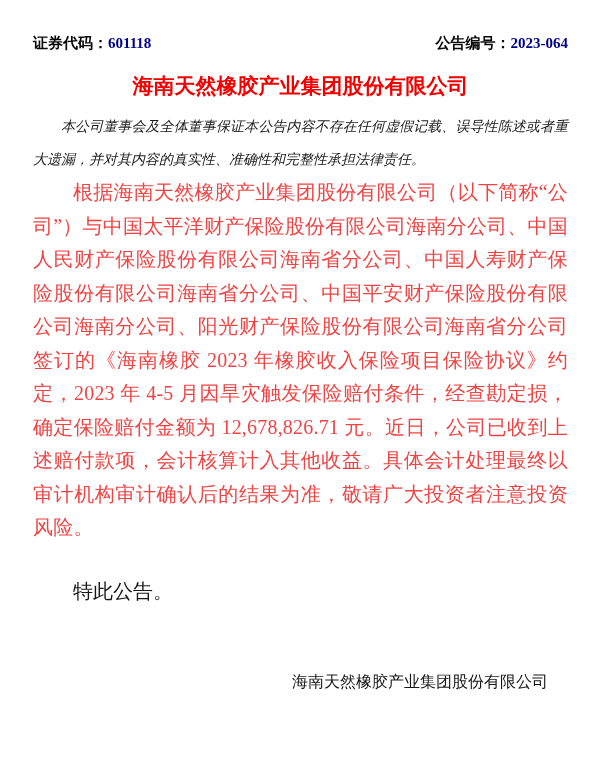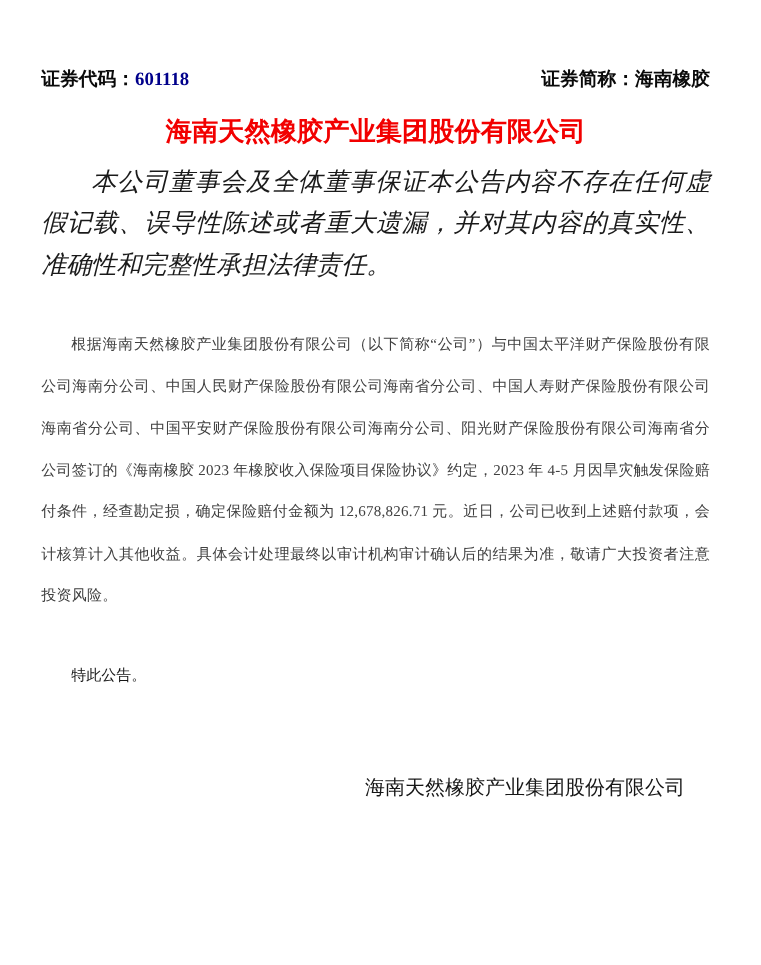--- a/index.html
+++ b/index.html
@@ -8,21 +8,21 @@
     height: 772px;
     background: #ffffff;
     overflow: hidden;
     color: #111111;
     font-family: "Liberation Serif", "DejaVu Serif", serif;
   }
   .page {
     box-sizing: border-box;
     width: 606px;
     height: 772px;
-    padding: 54px 38px 20px 33px;
+    padding: 34px 38px 20px 33px;
   }
   
   .meta-row {
     display: flex;
     justify-content: space-between;
     align-items: baseline;
     font-family: "Liberation Sans", "DejaVu Sans", sans-serif;
     font-weight: bold;
     font-size: 15px;
     white-space: nowrap;
@@ -42,38 +42,37 @@
     font-size: 21px;
     line-height: 1;
   }
   .doc-title.line1 { margin-top: 22px; }
   .doc-title.line2 { margin-top: 19px; }
   
   p { margin: 0; }
   .disclaimer {
     margin-top: 14px;
     font-style: italic;
-    font-size: 20px;
+    font-size: 14px;
     line-height: 33px;
     text-align: justify;
     text-indent: 2em;
     color: #1a1a1a;
   }
   .body-para {
-    margin-top: 30px;
-    font-size: 12px;
+    font-size: 20px;
     line-height: 33.5px;
     text-align: justify;
     text-indent: 2em;
-    color: #404040;
+    color: #ef4444;
     letter-spacing: 0.2px;
   }
   .closing {
     margin-top: 30px;
-    font-size: 12px;
+    font-size: 20px;
     line-height: 33px;
     text-indent: 2em;
     color: #161616;
   }
   
   .signature {
     margin-top: 58px;
     text-align: right;
     padding-right: 20px;
   }
@@ -89,21 +88,21 @@
 </head>
 <body>
 
 <div class="page">
 
   <div class="meta-row">
     <span class="meta-item">
       <span>证券代码：</span><span class="meta-num">601118</span>
     </span>
     <span class="meta-item">
-      <span>证券简称：</span><span>海南橡胶</span>
+      <span>公告编号：</span><span class="meta-num">2023-064</span>
     </span>
   </div>
 
   <div class="doc-title line1">海南天然橡胶产业集团股份有限公司</div>
 
   <p class="disclaimer">本公司董事会及全体董事保证本公告内容不存在任何虚假记载、误导性陈述或者重大遗漏，并对其内容的真实性、准确性和完整性承担法律责任。</p>
 
   <p class="body-para">根据海南天然橡胶产业集团股份有限公司（以下简称“公司”）与中国太平洋财产保险股份有限公司海南分公司、中国人民财产保险股份有限公司海南省分公司、中国人寿财产保险股份有限公司海南省分公司、中国平安财产保险股份有限公司海南分公司、阳光财产保险股份有限公司海南省分公司签订的《海南橡胶 2023 年橡胶收入保险项目保险协议》约定，2023 年 4-5 月因旱灾触发保险赔付条件，经查勘定损，确定保险赔付金额为 12,678,826.71 元。近日，公司已收到上述赔付款项，会计核算计入其他收益。具体会计处理最终以审计机构审计确认后的结果为准，敬请广大投资者注意投资风险。</p>
 
   <p class="closing">特此公告。</p>

